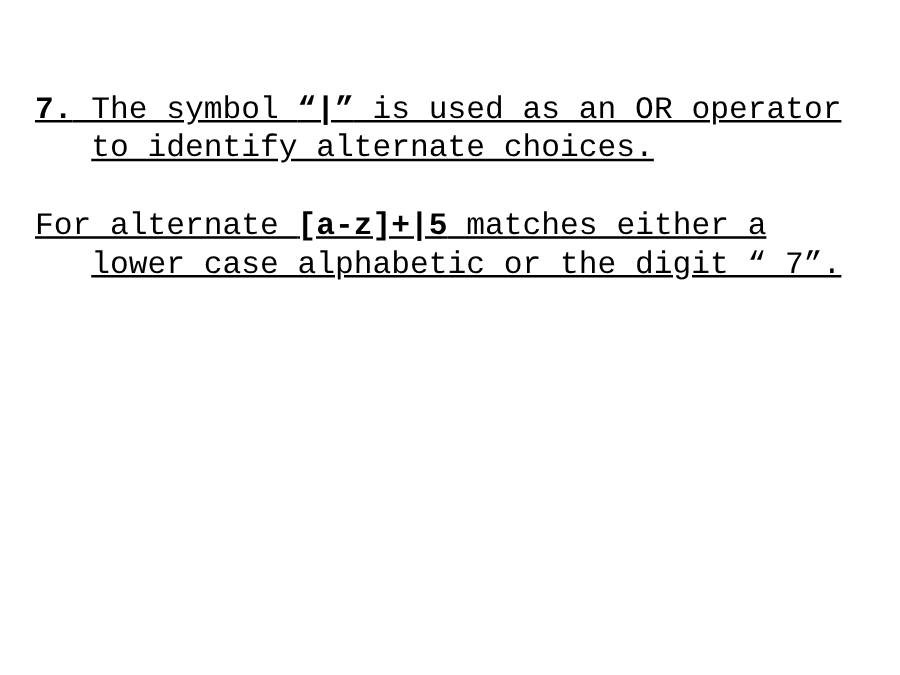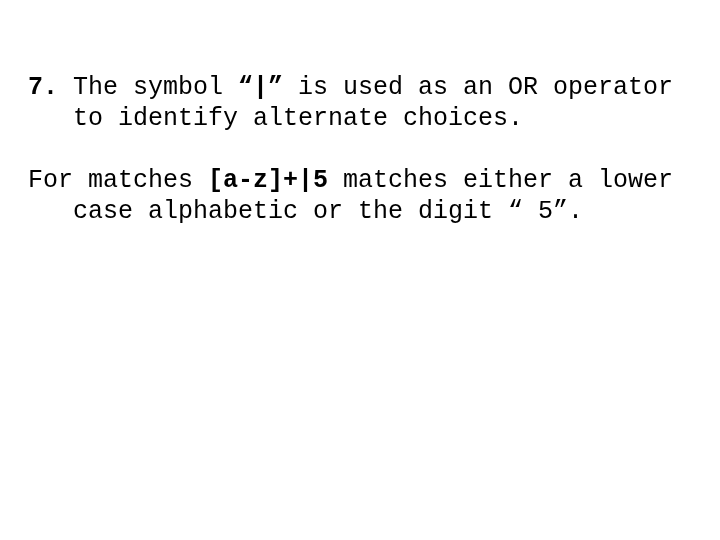--- a/index.html
+++ b/index.html
@@ -12,35 +12,36 @@
     font-size: 25px;
     color: #000000;
     line-height: 1.25;
   }
   .slide {
     box-sizing: border-box;
     padding: 72px 28px 0 28px;
   }
   .para {
     margin: 0 0 30px 0;
+    text-decoration: underline;
   }
   .hang {
     padding-left: 45px;
     text-indent: -45px;
   }
   .bold {
     font-weight: bold;
   }
 </style>
 </head>
 <body>
 
 <div class="slide">
 
   <p class="para hang">
     <span class="bold">7.</span><span> The symbol </span><span class="bold">“|”</span><span>  is used as an OR operator to identify alternate choices.</span>
   </p>
 
   <p class="para hang">
-    <span>For matches </span><span class="bold">[a-z]+|5</span><span> matches either a lower case alphabetic or the digit “ 5”.</span>
+    <span>For alternate </span><span class="bold">[a-z]+|5</span><span> matches either a lower case alphabetic or the digit “ 7”.</span>
   </p>
 
 </div>
 
 </body></html>

